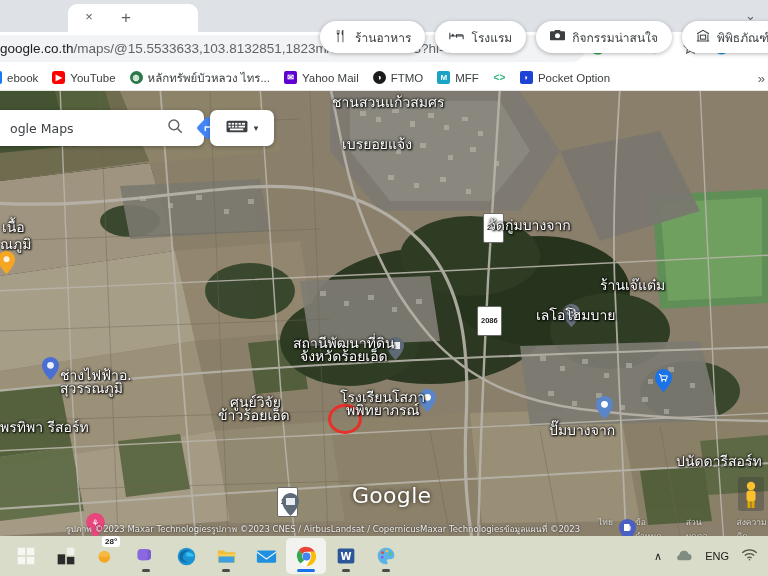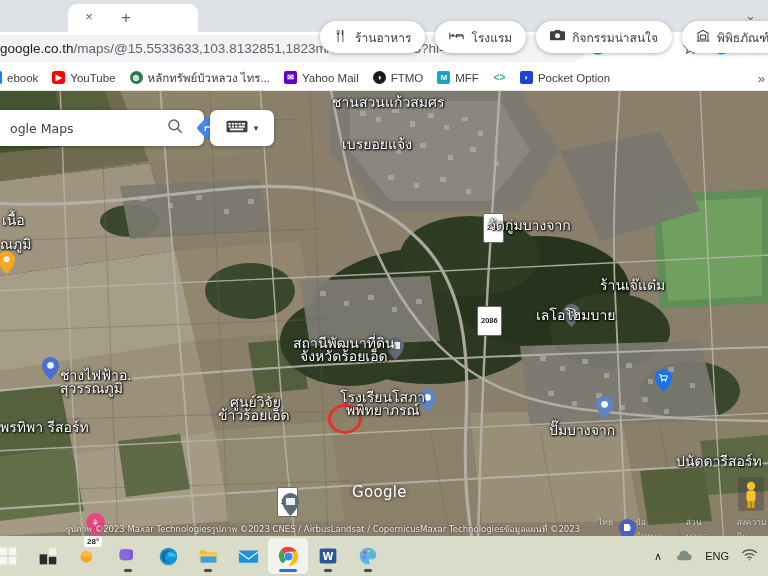--- a/index.html
+++ b/index.html
@@ -121,21 +121,21 @@
   .chip {
     height:32px; background:#fff; border-radius:17px; display:flex;
     align-items:center; gap:7px; padding:0 14px;
     box-shadow:0 1px 4px rgba(0,0,0,.3);
     font-size:12px; color:#3c4043; white-space:nowrap;
     font-family:"DejaVu Sans", sans-serif;
   }
 
   .gwatermark {
     position:absolute; left:352px; top:392px;
-    font-family:"DejaVu Sans", sans-serif; font-size:15px; font-weight:500;
+    font-family:"DejaVu Sans", sans-serif; font-size:22px; font-weight:500;
     color:#fff; letter-spacing:.3px;
     text-shadow:0 0 4px rgba(0,0,0,.8);
   }
   .pegman {
     position:absolute; right:4px; top:386px; width:26px; height:34px;
   }
 
   
   .attrib {
     position:absolute; left:0; bottom:0; width:768px; height:14px;
@@ -146,21 +146,21 @@
   }
   .attrib .txt { margin-left:66px; white-space:nowrap; }
   .attrib .links { margin-left:18px; display:flex; gap:22px; opacity:.8; }
 
   
   .taskbar {
     position:absolute; left:0; bottom:0; width:768px; height:40px;
     background:#d9dcc8;
     display:flex; align-items:center;
   }
-  .tb-left { flex:1; display:flex; align-items:center; gap:0; padding-left:4px; }
+  .tb-left { flex:1; display:flex; align-items:center; gap:0; padding-left:22px; }
   .tbicon {
     width:40px; height:36px; display:flex; align-items:center;
     justify-content:center; position:relative;
   }
   .tbicon.active::after {
     content:""; position:absolute; bottom:2px; left:11px; width:18px;
     height:3px; border-radius:2px; background:#1a73e8;
   }
   .tbicon.run::after {
     content:""; position:absolute; bottom:2px; left:16px; width:8px;
@@ -499,21 +499,21 @@
         <span>ข้อกำหนด</span>
         <span>ส่วนบุคคล</span>
         <span>ส่งความคิด</span>
       </span>
     </div>
   </div>
 
   <div>
     <div class="mlabel" style="left:332px; top:96px;">ชานสวนแก้วสมศร</div>
     <div class="mlabel" style="left:342px; top:138px;">เบรยอยแจ้ง</div>
-    <div class="mlabel" style="left:2px; top:214px;">เนื้อ</div>
+    <div class="mlabel" style="left:2px; top:221px;">เนื้อ</div>
     <div class="mlabel" style="left:0px; top:238px;">ณภูมิ</div>
     <div class="mlabel" style="left:60px; top:369px;">ช่างไฟฟ้าอ.</div>
     <div class="mlabel" style="left:60px; top:382px;">สุวรรณภูมิ</div>
     <div class="mlabel" style="left:293px; top:337px;">สถานีพัฒนาที่ดิน</div>
     <div class="mlabel" style="left:300px; top:350px;">จังหวัดร้อยเอ็ด</div>
     <div class="mlabel" style="left:340px; top:391px;">โรงเรียนโสภา</div>
     <div class="mlabel" style="left:346px; top:404px;">พพิทยาภรณ์</div>
     <div class="mlabel" style="left:488px; top:219px;">วัดกู่มบางจาก</div>
     <div class="mlabel" style="left:600px; top:279px;">ร้านเจ๊แต๋ม</div>
     <div class="mlabel" style="left:536px; top:309px;">เลโอโฮมบาย</div>

